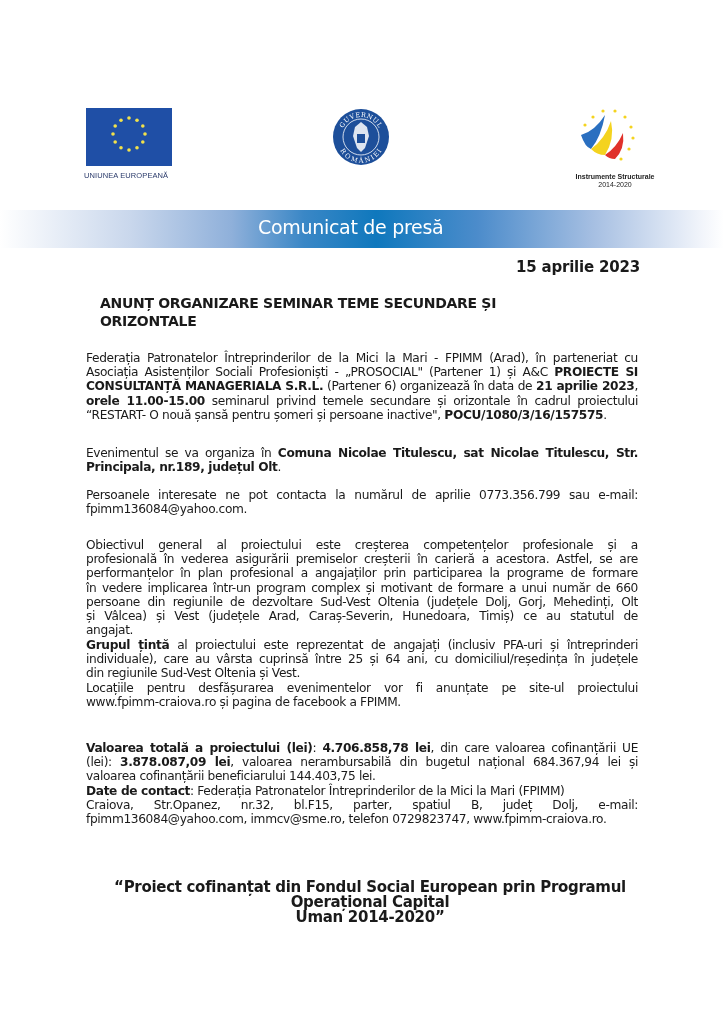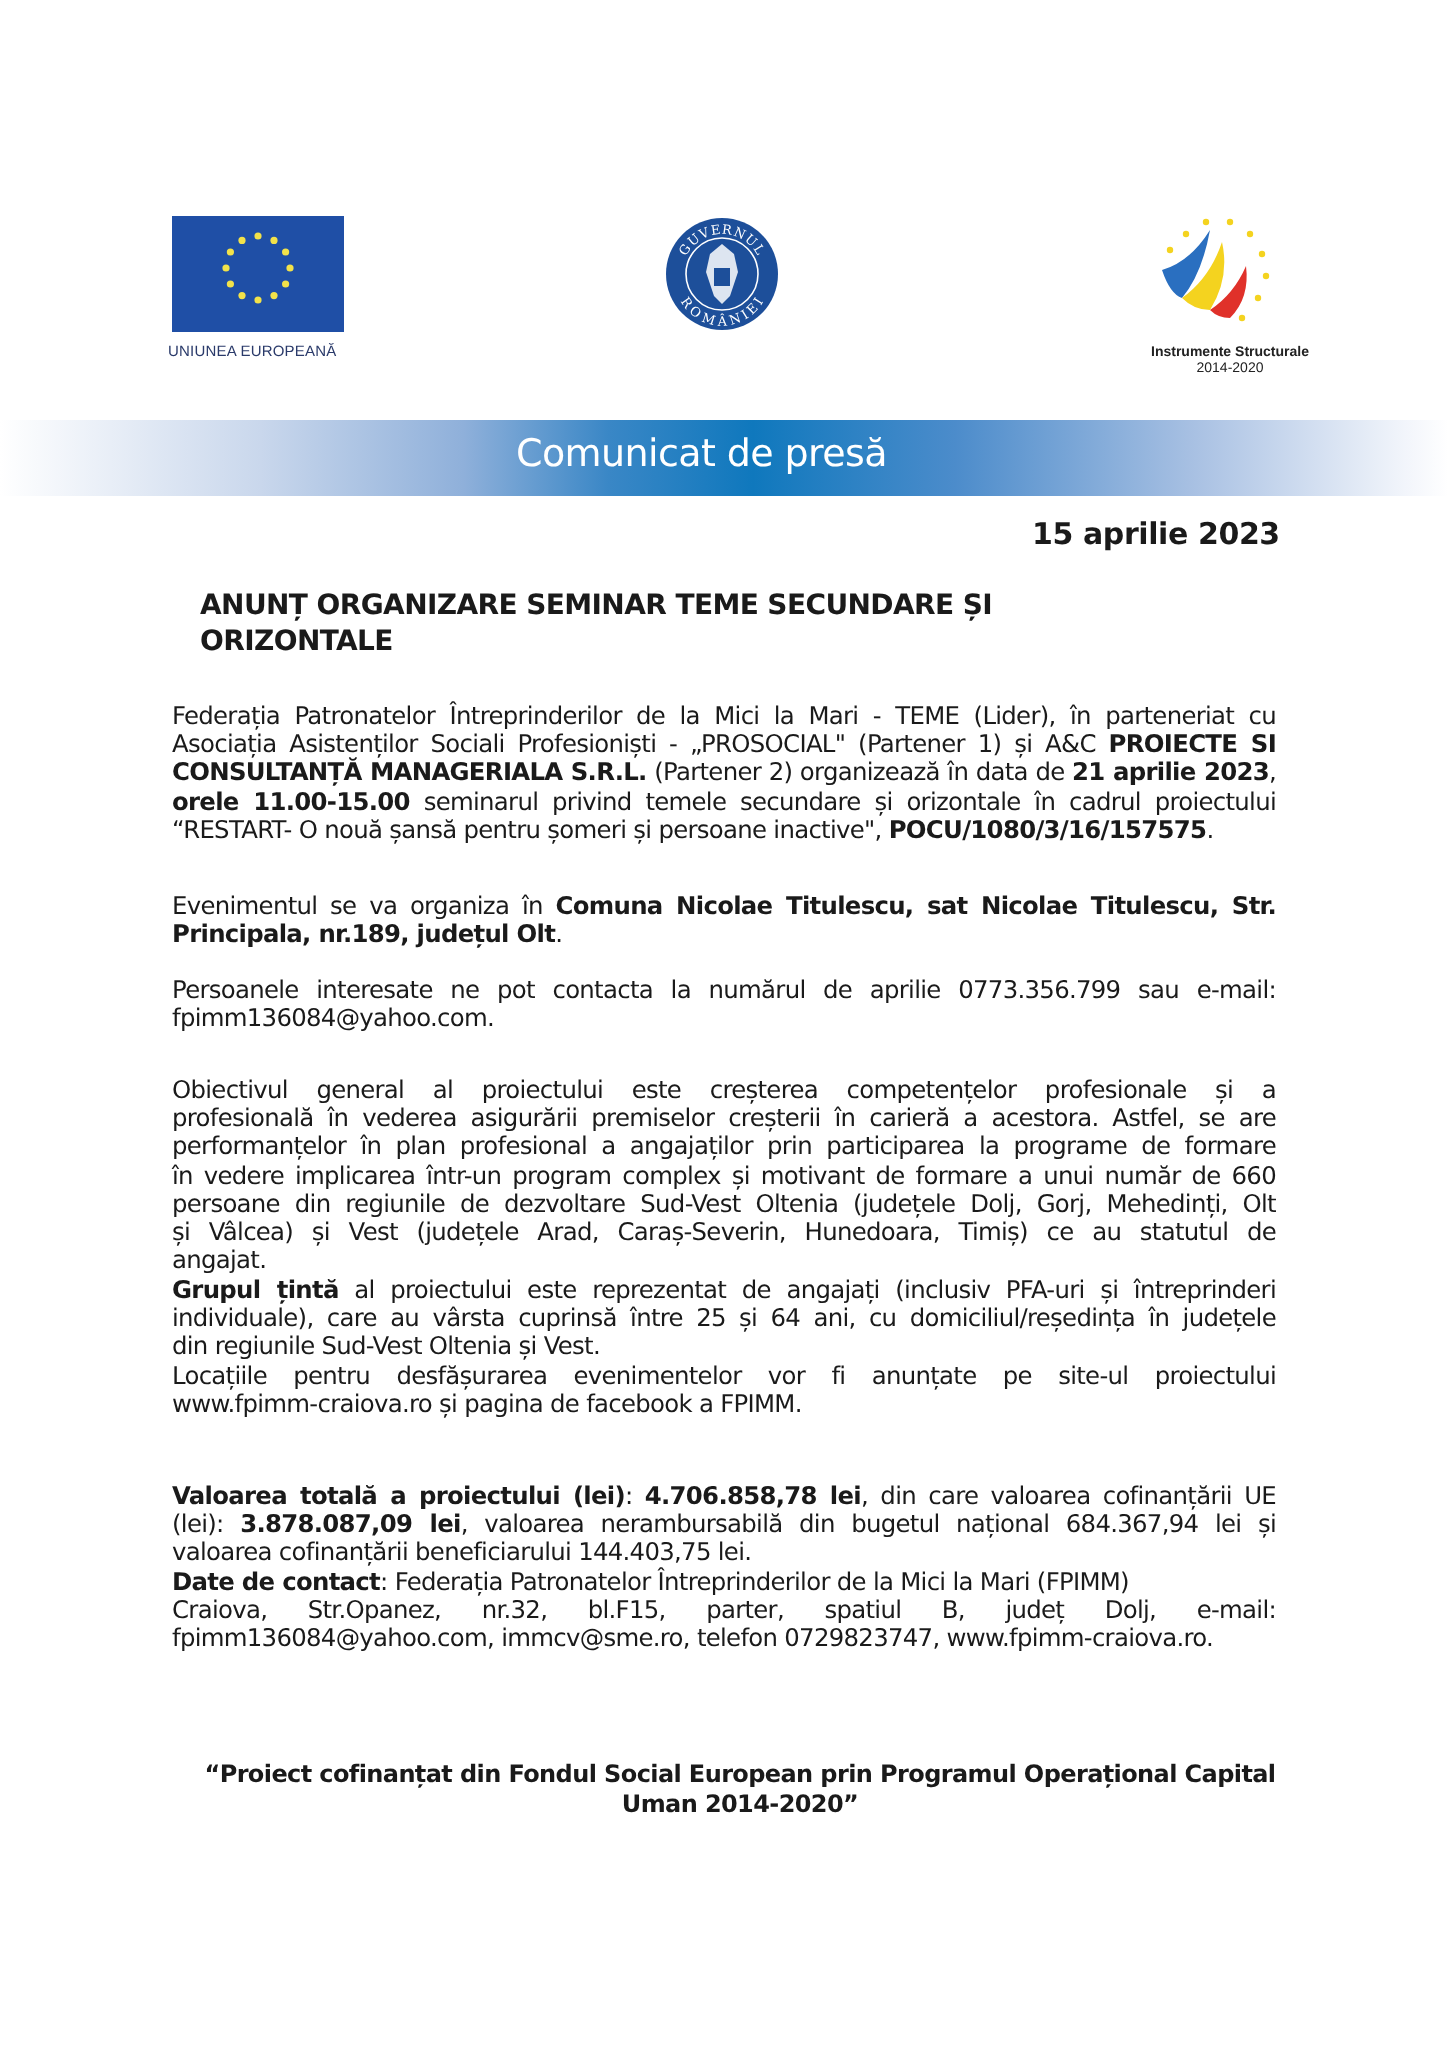--- a/index.html
+++ b/index.html
@@ -19,21 +19,21 @@
   #banner-title { position: absolute; left: 258px; top: 6px; font-size: 19px; color: #ffffff; font-family: "DejaVu Sans", sans-serif; letter-spacing: -0.3px; }
 
   #date { position: absolute; left: 516px; top: 258px; font-size: 15px; font-weight: bold; color: #1a1a1a; letter-spacing: -0.2px; }
   #title { position: absolute; left: 100px; top: 294px; width: 510px; text-align: left; font-size: 14px; font-weight: bold; line-height: 18px; letter-spacing: -0.3px; }
 
   .para { position: absolute; left: 86px; width: 552px; font-size: 12.2px; line-height: 14.2px; letter-spacing: -0.35px; }
   .line { display: block; text-align: justify; text-align-last: justify; white-space: nowrap; height: 14.2px; overflow: visible; }
   .line.last { text-align-last: left; }
   b { font-weight: bold; }
 
-  #footer { position: absolute; left: 100px; top: 880px; width: 540px; text-align: center; font-size: 12px; font-weight: bold; line-height: 15px; letter-spacing: -0.3px; }
+  #footer { position: absolute; left: 100px; top: 880px; width: 540px; text-align: center; font-size: 15px; font-weight: bold; line-height: 15px; letter-spacing: -0.3px; }
 </style>
 </head>
 <body>
 
 <div class="logo" id="eu-logo">
   <div id="eu-flag">
     <svg width="86" height="58" viewBox="0 0 86 58">
       <rect width="86" height="58" fill="#1f4fa6"></rect>
       <g fill="#f2e24a">
         <circle cx="43" cy="10" r="1.8"></circle>
@@ -99,23 +99,23 @@
 </div>
 
 <div id="date">15 aprilie 2023</div>
 
 <div id="title">
   <div>ANUNȚ ORGANIZARE SEMINAR TEME SECUNDARE ȘI</div>
   <div>ORIZONTALE</div>
 </div>
 
 <div class="para" style="top:351px;">
-  <span class="line">Federația Patronatelor Întreprinderilor de la Mici la Mari - TEME (Lider), în parteneriat cu</span>
+  <span class="line">Federația Patronatelor Întreprinderilor de la Mici la Mari - FPIMM (Arad), în parteneriat cu</span>
   <span class="line"><span>Asociația Asistenților Sociali Profesioniști - „PROSOCIAL" (Partener 1)  și A&amp;C </span><b>PROIECTE SI</b></span>
-  <span class="line"><b>CONSULTANȚĂ MANAGERIALA S.R.L.</b><span> (Partener 2) organizează în data de </span><b>21 aprilie 2023</b><span>,</span></span>
+  <span class="line"><b>CONSULTANȚĂ MANAGERIALA S.R.L.</b><span> (Partener 6) organizează în data de </span><b>21 aprilie 2023</b><span>,</span></span>
   <span class="line"><b>orele 11.00-15.00</b><span> seminarul privind temele secundare și orizontale în cadrul proiectului</span></span>
   <span class="line last"><span>“RESTART- O nouă șansă pentru șomeri și persoane inactive", </span><b>POCU/1080/3/16/157575</b><span>.</span></span>
 </div>
 
 <div class="para" style="top:446px;">
   <span class="line"><span>Evenimentul se va organiza în </span><b>Comuna Nicolae Titulescu, sat Nicolae Titulescu, Str.</b></span>
   <span class="line last"><b>Principala, nr.189, județul Olt</b><span>.</span></span>
 </div>
 
 <div class="para" style="top:488px;">

